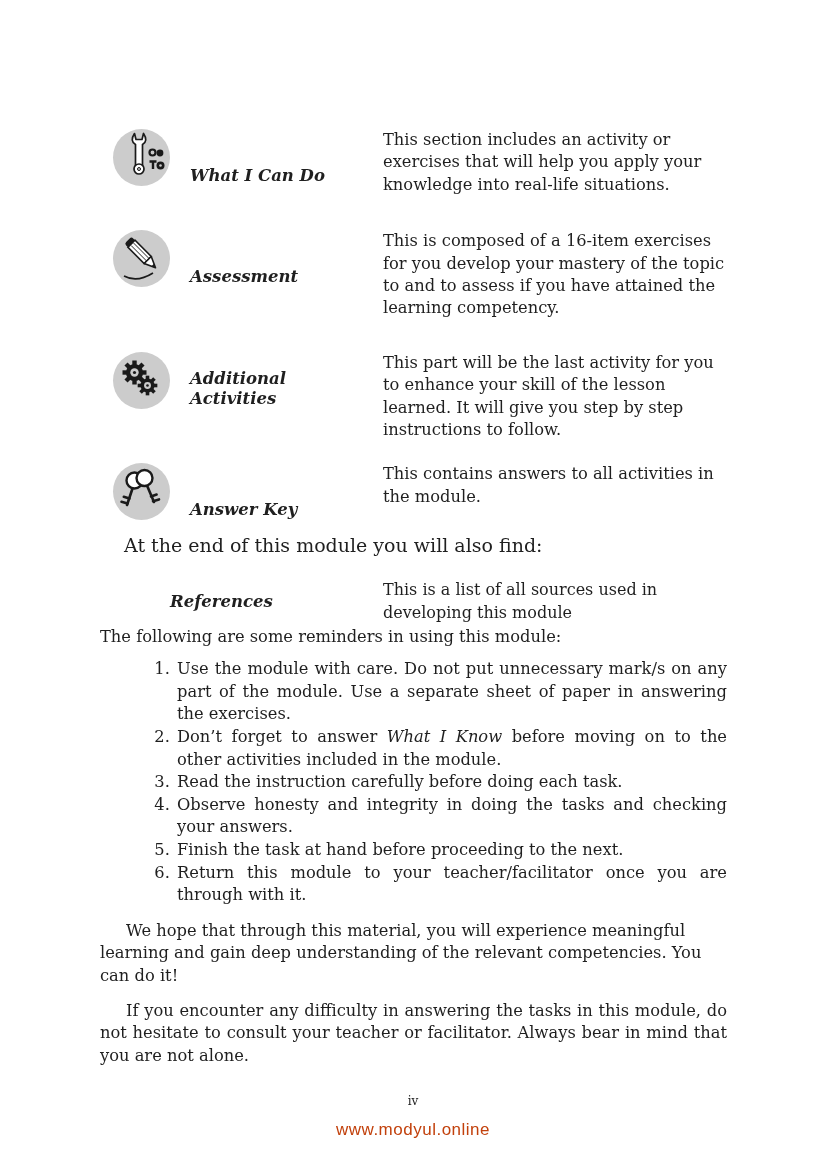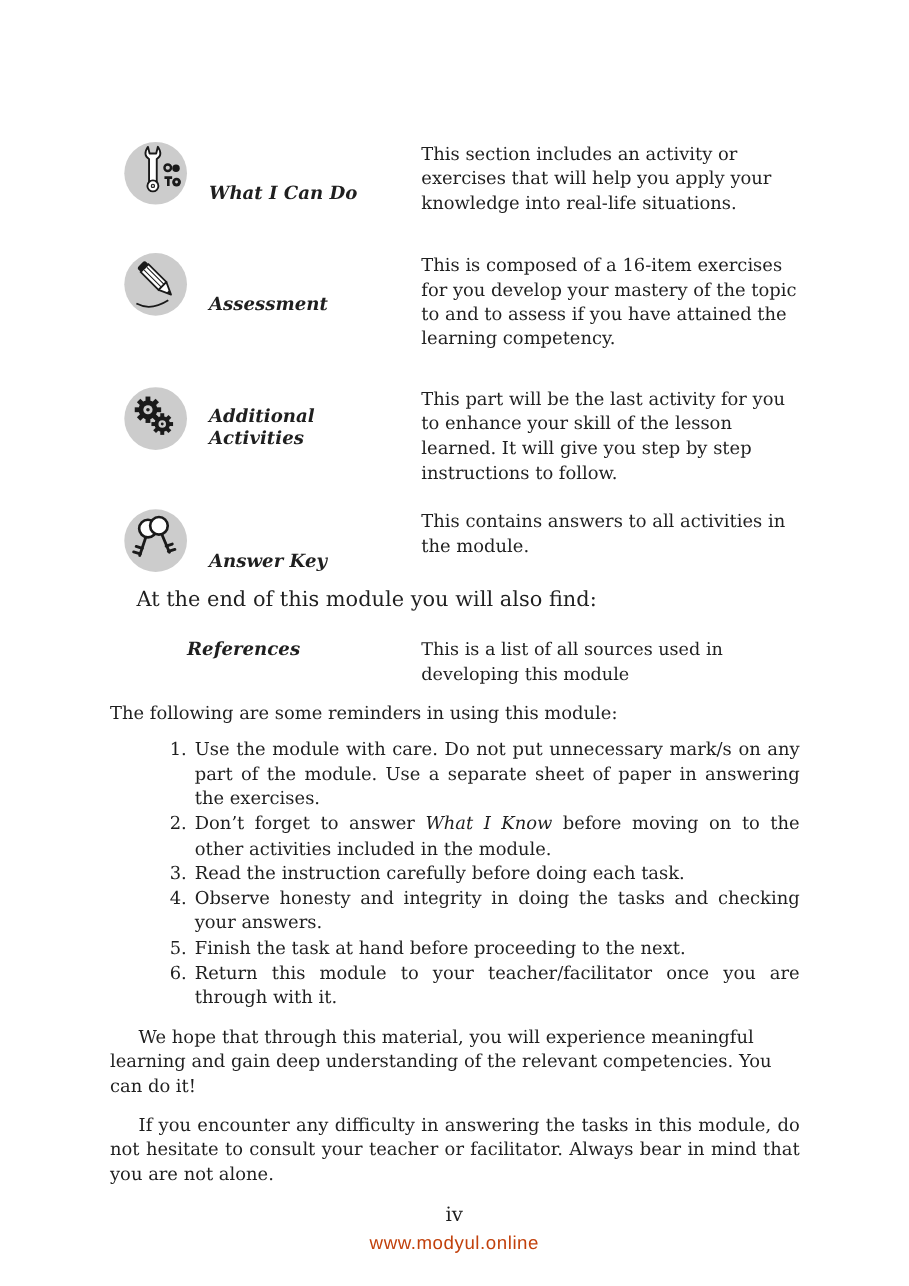--- a/index.html
+++ b/index.html
@@ -27,38 +27,38 @@
   }
   .sec-desc{width:344px;font-size:16.3px;line-height:22.4px;}
 
   .s1{margin-top:129px;margin-bottom:34px;}
   .s2{margin-bottom:32px;}
   .s3{margin-bottom:22px;margin-top:18px;}
   .s4{margin-bottom:14px;}
 
   .find-intro{margin-left:24px;font-size:19px;line-height:22px;}
 
-  .ref-row{display:flex;margin-top:23px;}
+  .ref-row{display:flex;margin-top:23px;align-items:center;}
   .ref-label{
     margin-left:70px;width:213px;flex-shrink:0;
     font-weight:bold;font-style:italic;font-size:16.5px;line-height:22px;
   }
   .ref-desc{width:344px;font-size:16px;line-height:22.4px;}
 
-  .reminders-intro{font-size:16.3px;line-height:22px;margin-top:14px;}
+  .reminders-intro{font-size:16.3px;line-height:22px;margin-top:2px;}
 
   ol.reminders{margin:10px 0 0 0;padding-left:75px;font-size:16.3px;line-height:22.6px;}
   ol.reminders li{text-align:justify;padding-left:2px;}
 
   .para{font-size:16.3px;line-height:22.4px;margin:13px 0 0 0;text-indent:26px;}
   .para.justify{text-align:justify;}
 
   .page-number{
     position:absolute;top:1094px;left:0;width:100%;
-    text-align:center;font-size:18px;color:#1f1f1f;
+    text-align:center;font-size:12px;color:#1f1f1f;
   }
   .watermark{
     position:absolute;top:1120px;left:0;width:100%;
     text-align:center;
     font-family:"Liberation Sans",sans-serif;
     font-size:17px;color:#c2410c;letter-spacing:0.5px;
   }
   svg{display:block;}
 </style>
 </head>

